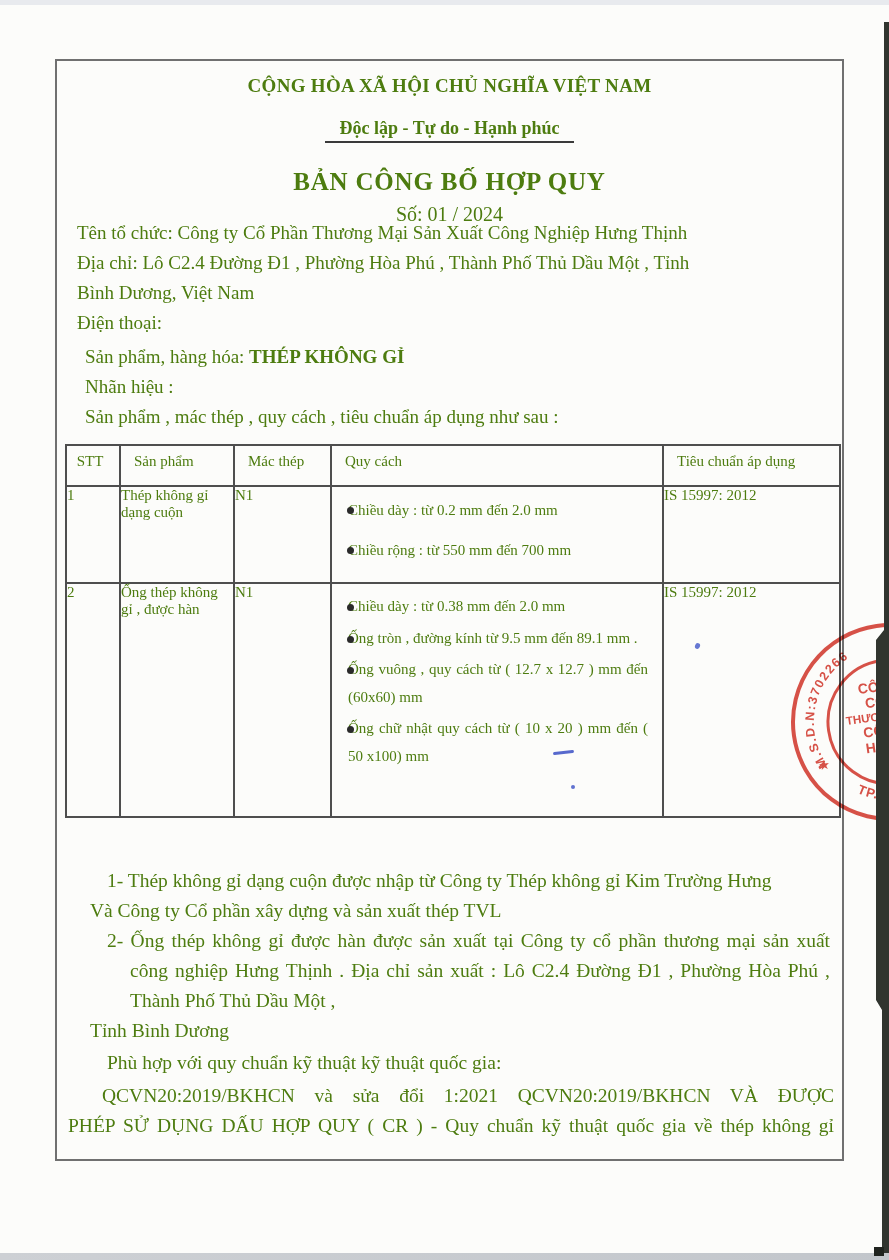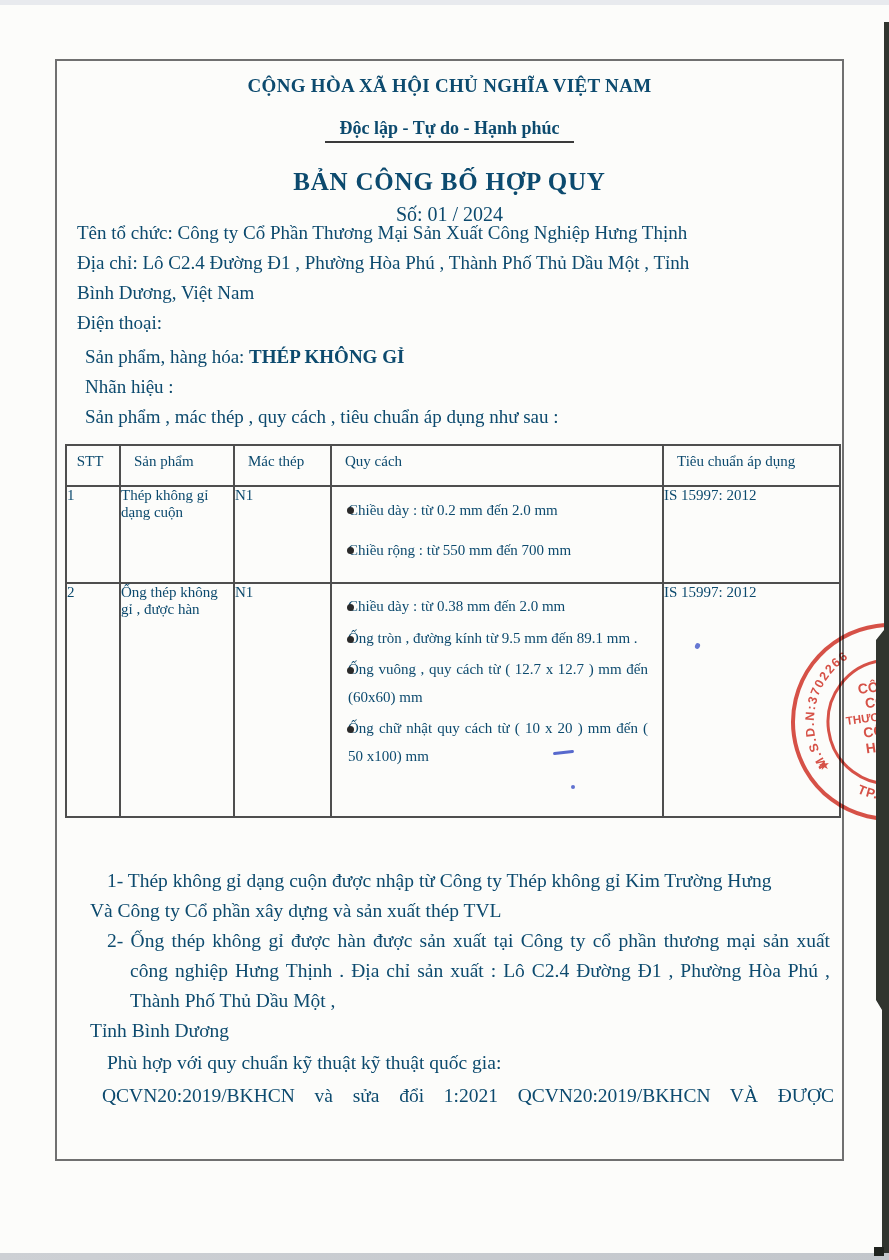--- a/index.html
+++ b/index.html
@@ -1,20 +1,20 @@
 <!DOCTYPE html>
 <html><head>
 <meta charset="utf-8">
 <style>
   html,body{margin:0;padding:0;background:#ffffff;}
   .page{
     position:relative;width:889px;height:1260px;overflow:hidden;
     background:#fcfcfa;
     font-family:"Liberation Serif","DejaVu Serif",serif;
-    color:#0c4a6e;
+    color:#4d7c0f;
   }
   .scan-top-strip{position:absolute;top:0;left:0;right:0;height:5px;background:#e8eaee;}
   .scan-bottom-strip{position:absolute;bottom:0;left:0;right:0;height:7px;background:linear-gradient(90deg,#cdd0d4,#c2c6cb);}
   .scan-corner-dot{position:absolute;right:5px;bottom:4px;width:10px;height:9px;background:#20241f;}
   .scan-right-strip{
     position:absolute;top:22px;right:0;width:16px;height:1238px;background:#31352f;
     clip-path:polygon(11px 0,16px 0,16px 1238px,9px 1238px,9px 988px,3px 978px,3px 618px,11px 608px);
   }
 
   .frame{
@@ -150,20 +150,21 @@
 
     <div class="notes">
       <div class="ml42">1- Thép không gỉ dạng cuộn được nhập từ Công ty Thép không gỉ Kim Trường Hưng</div>
       <div class="ml25">Và Công ty Cổ phần xây dựng và sản xuất thép TVL</div>
       <div class="ml42 jl">2- Ống thép không gỉ được hàn được sản xuất tại Công ty cổ phần thương mại sản xuất</div>
       <div class="ml65 jl">công nghiệp Hưng Thịnh . Địa chỉ sản xuất : Lô C2.4 Đường Đ1 , Phường Hòa Phú ,</div>
       <div class="ml65">Thành Phố Thủ Dầu Một ,</div>
       <div class="ml25">Tỉnh Bình Dương</div>
       <div class="ml42 conformity">Phù hợp với quy chuẩn kỹ thuật kỹ thuật quốc gia:</div>
       <div class="std1">QCVN20:2019/BKHCN và sửa đổi 1:2021 QCVN20:2019/BKHCN VÀ ĐƯỢC</div>
+      <div class="std2">PHÉP SỬ DỤNG DẤU HỢP QUY ( CR ) -  Quy chuẩn kỹ thuật quốc gia về thép không gỉ</div>
     </div>
   </div>
 
   <svg class="stamp" viewBox="0 0 240 240">
     <g transform="rotate(-8 120 120)">
       <circle cx="120" cy="120" r="97" fill="none" stroke-width="4" stroke="#d6453a"></circle>
       <circle cx="120" cy="120" r="62" fill="none" stroke-width="3" stroke="#d6453a"></circle>
       <path id="arcT" d="M57.8,163.6 A76 76 0 1 1 194.8,106.8" fill="none"></path>
       <path id="arcB" d="M75.3,183.9 A78 78 0 0 0 187.5,159" fill="none"></path>
       <text font-size="12.5" font-weight="bold" letter-spacing="1.5" fill="#d6453a">

